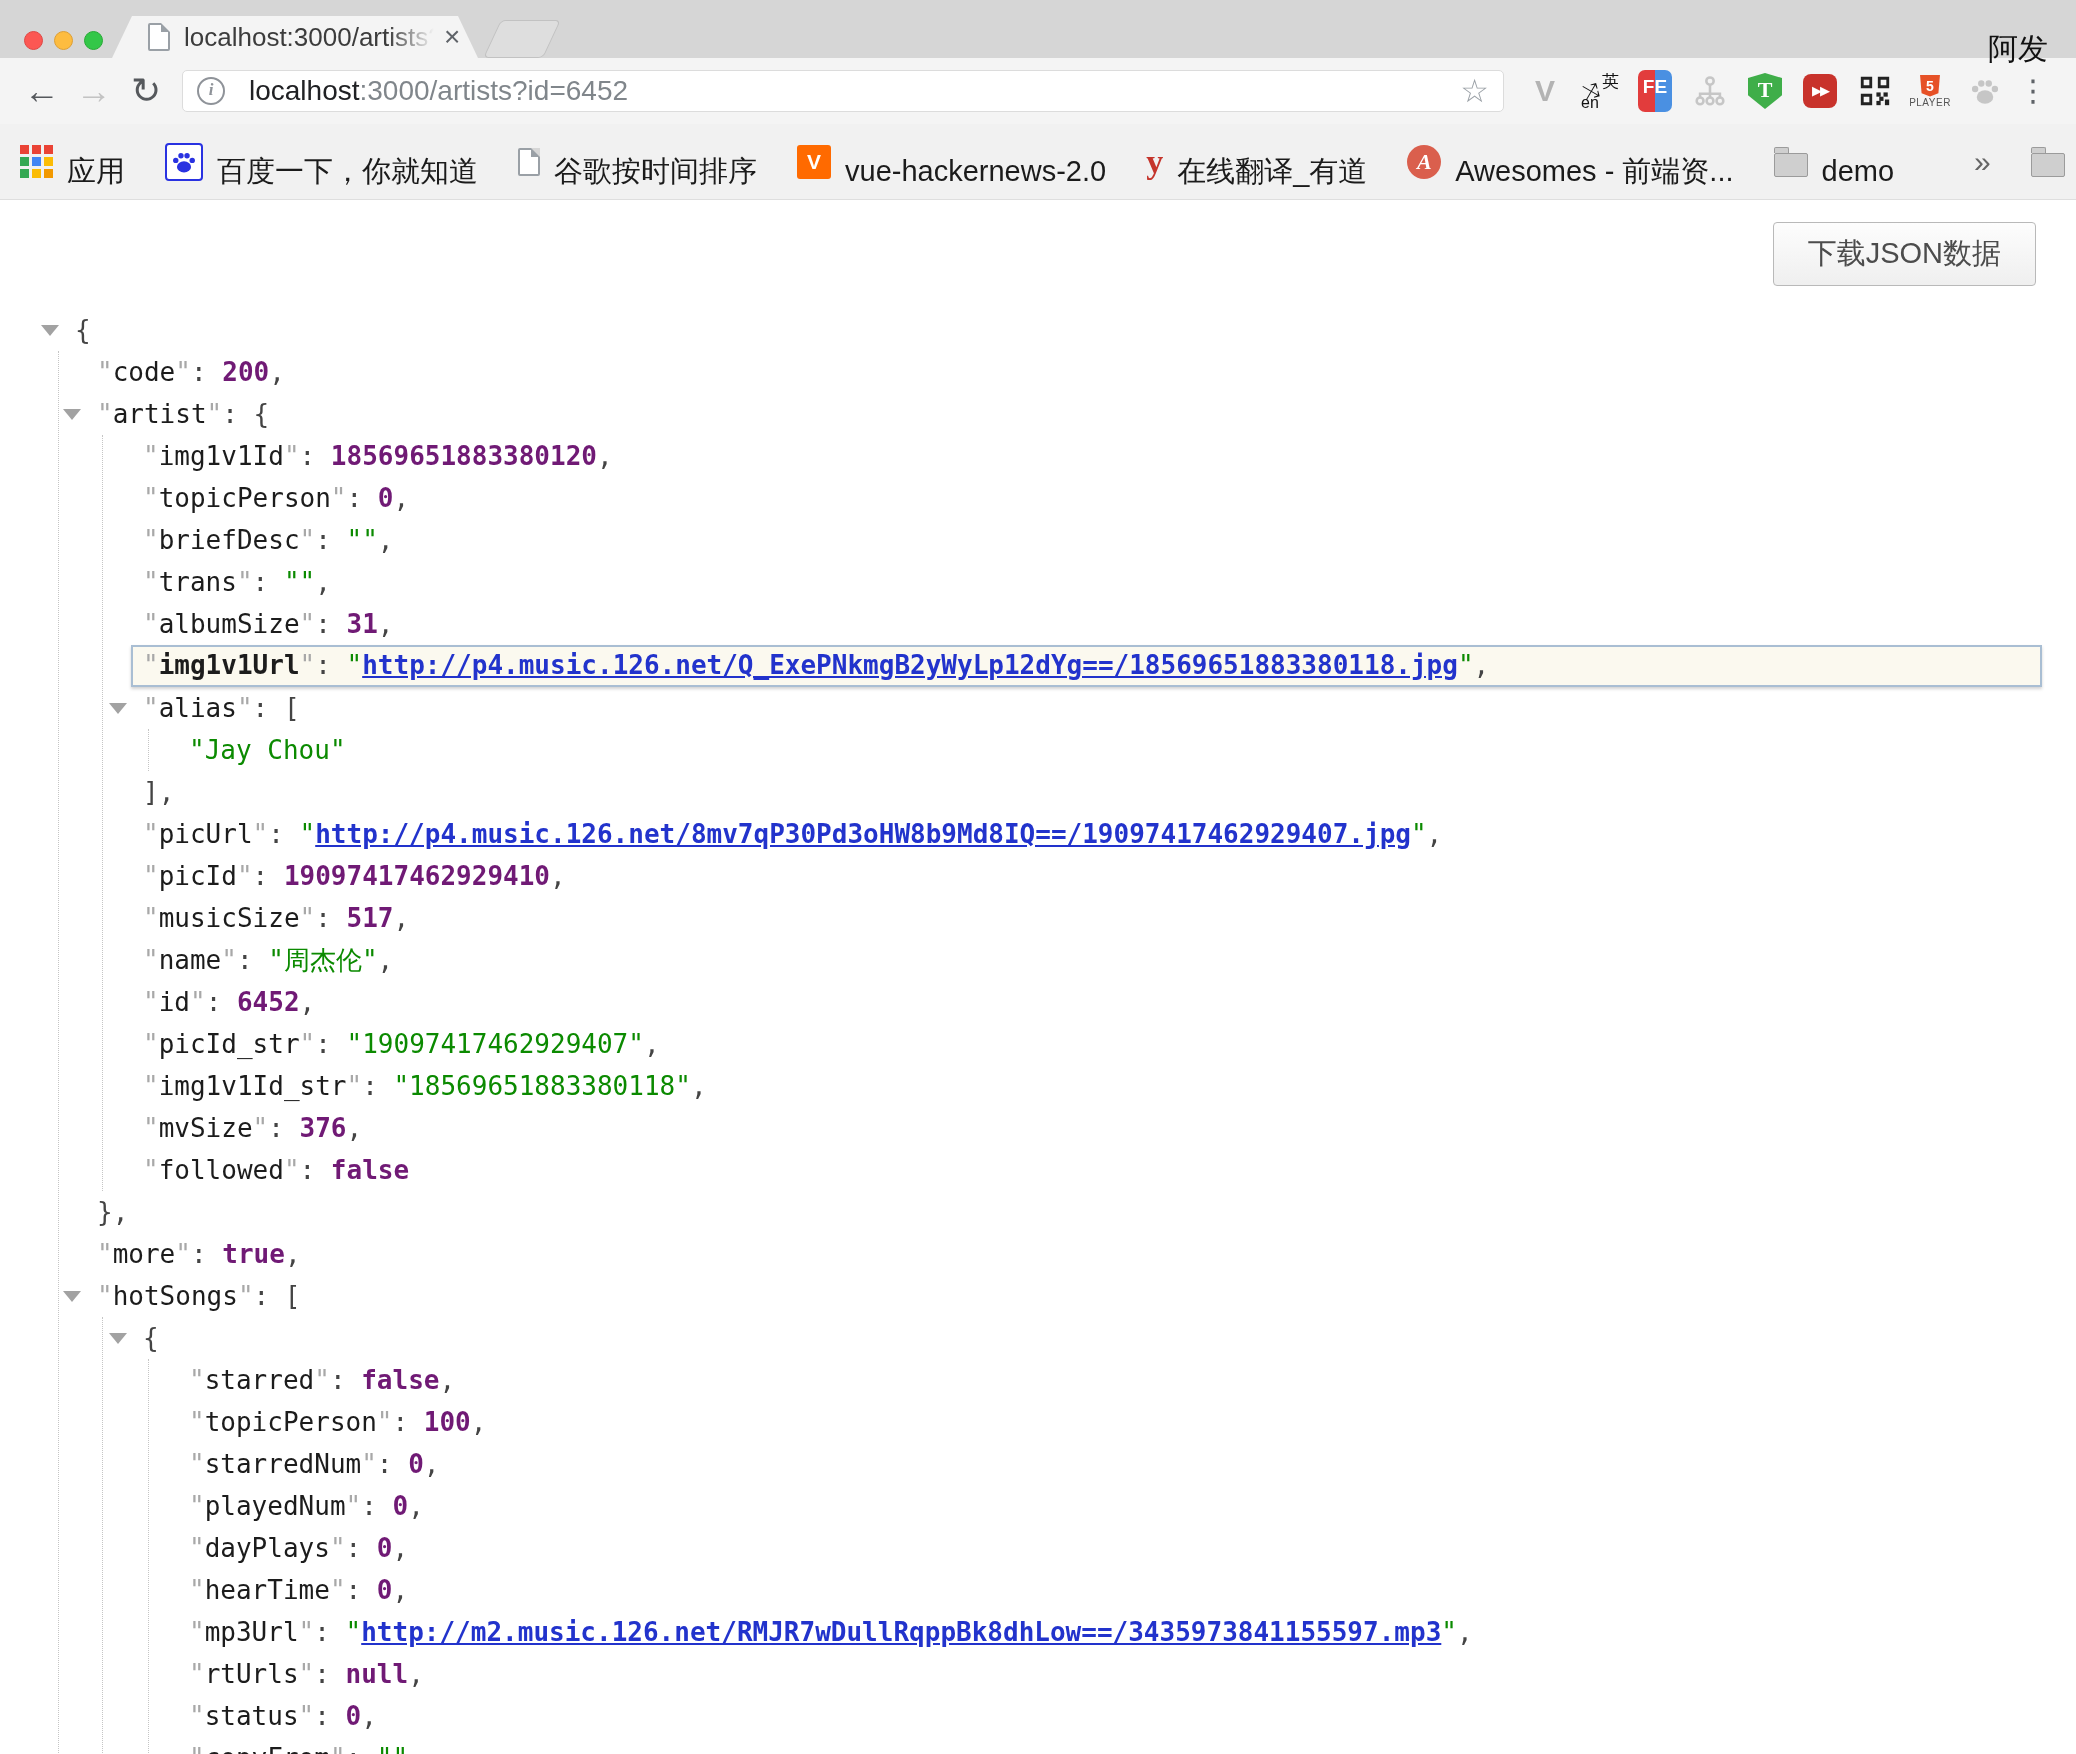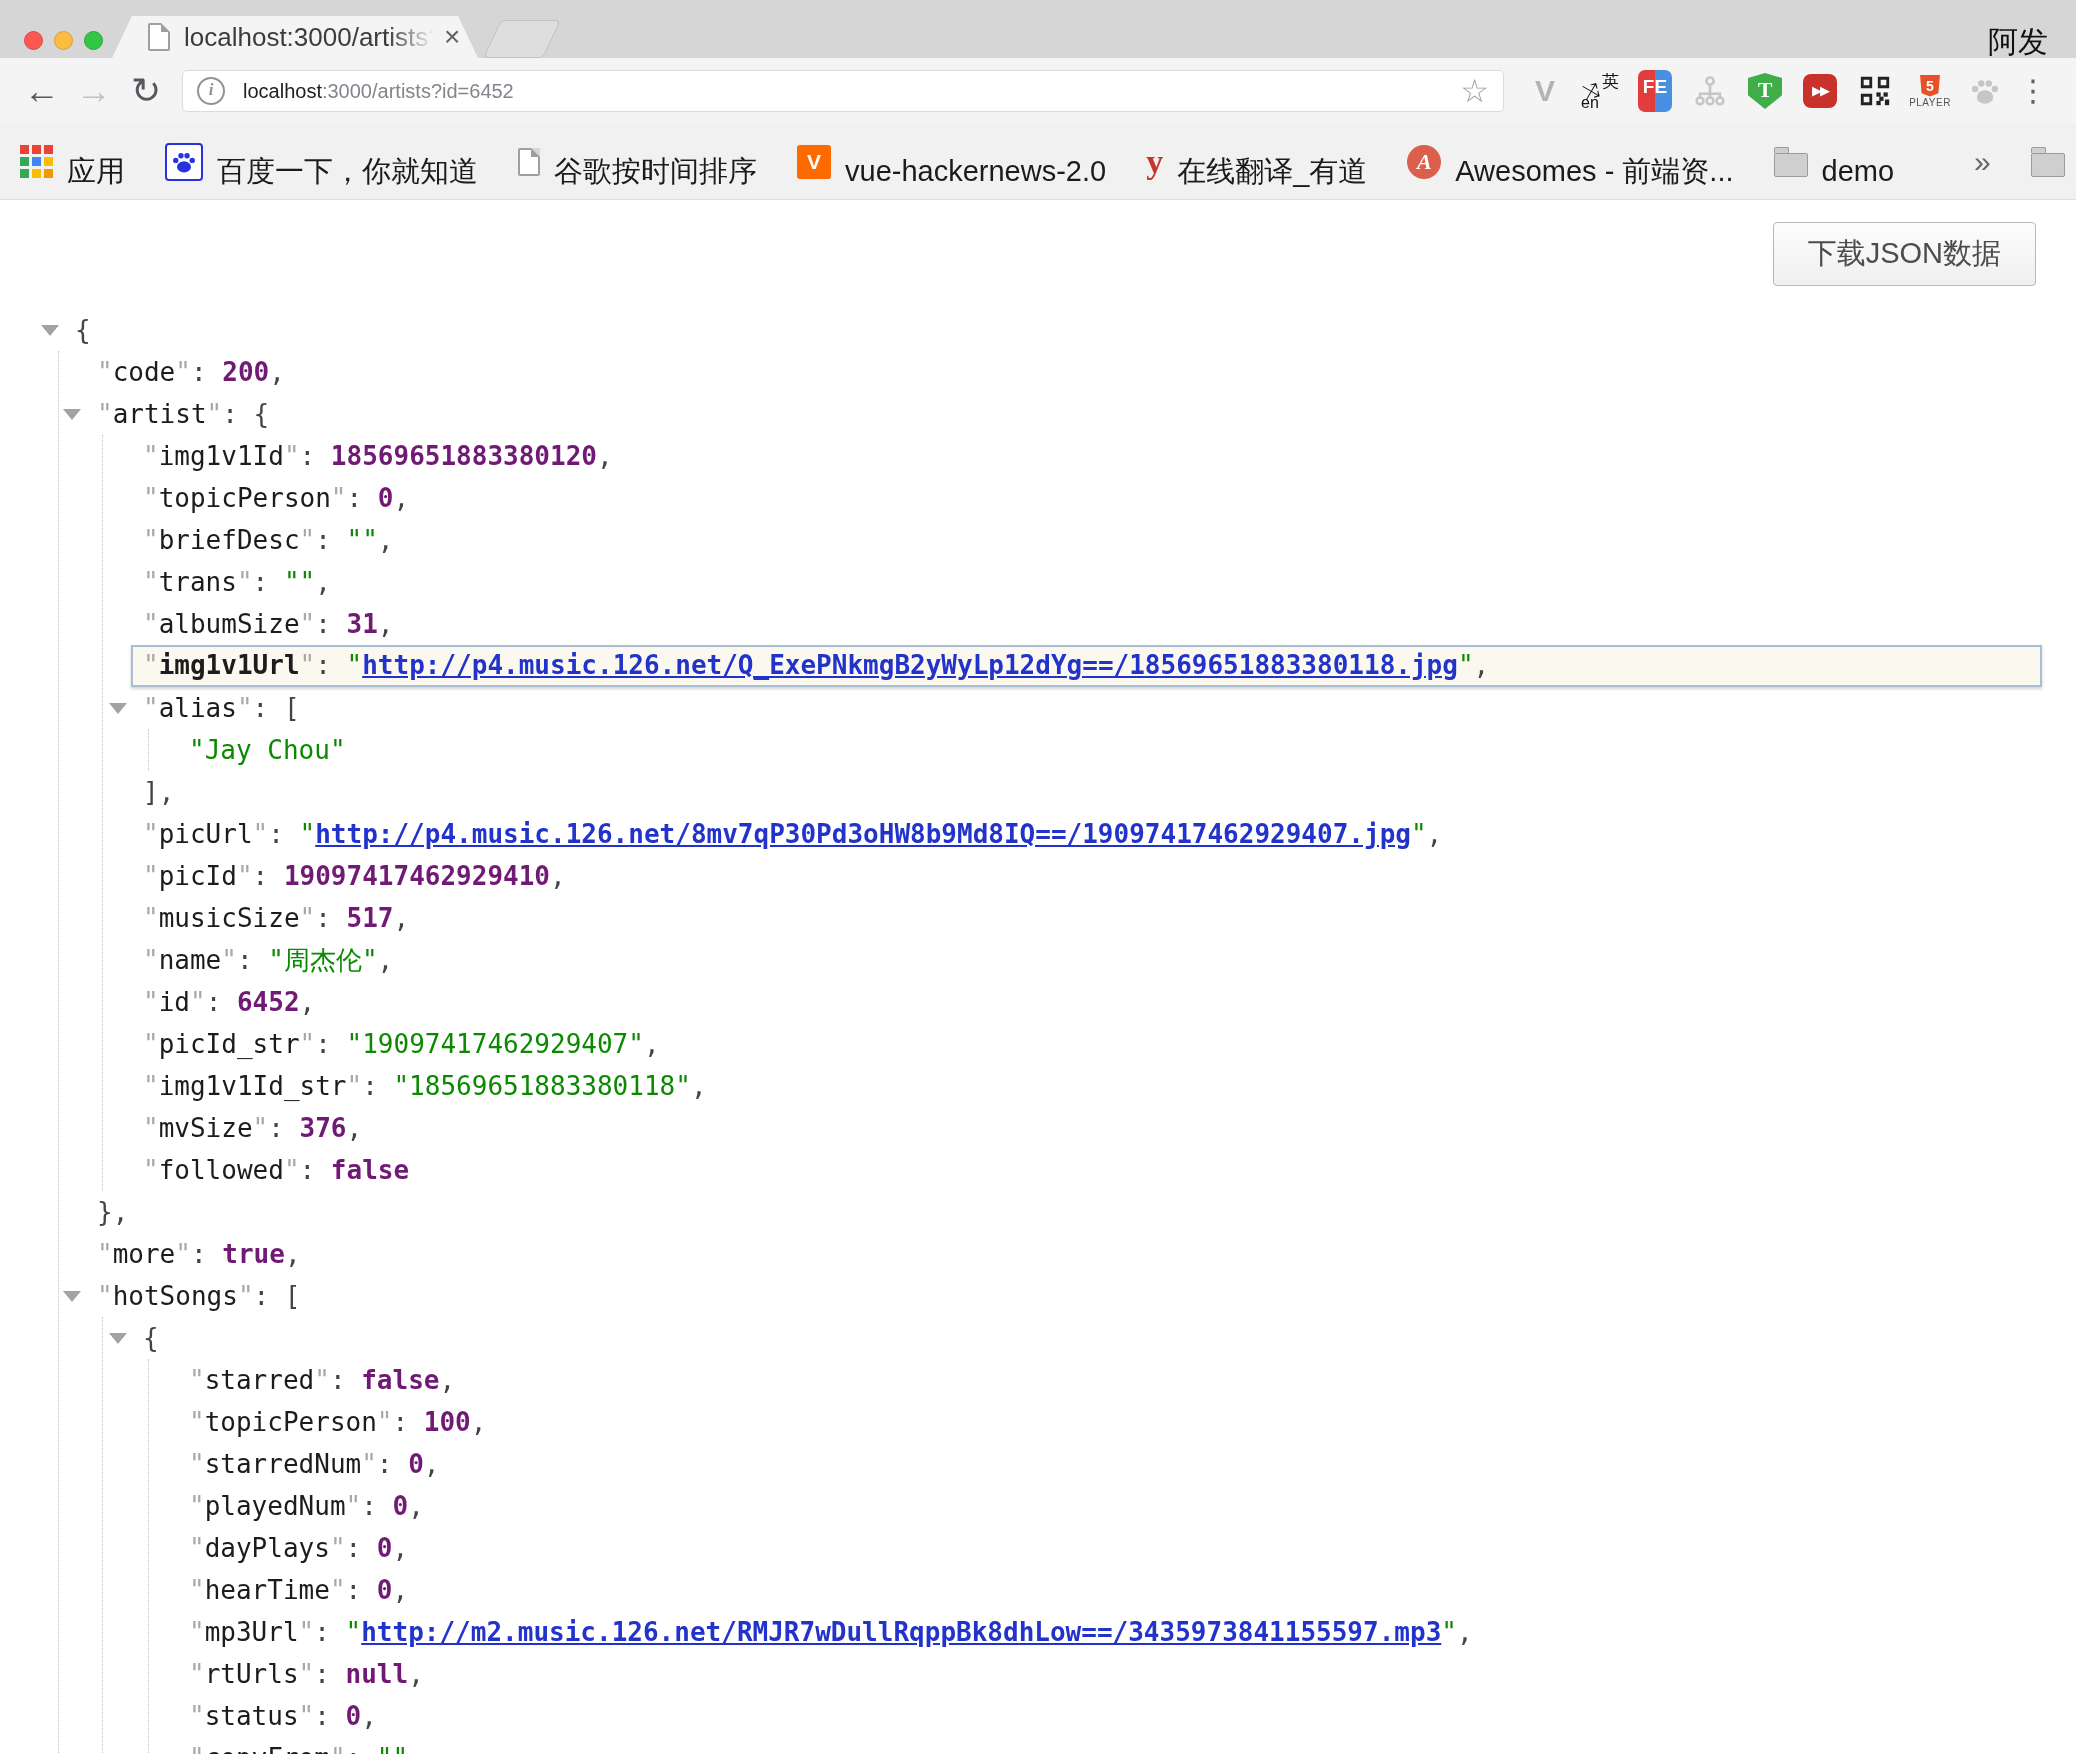--- a/index.html
+++ b/index.html
@@ -15,30 +15,30 @@
   .tab{position:absolute;left:112px;top:16px;width:366px;height:42px;background:#f4f4f4;
        clip-path:polygon(20px 0,346px 0,366px 42px,0 42px);display:flex;align-items:center;padding-left:36px;box-sizing:border-box;}
   .tab-title{font-size:26px;color:#3c3c3c;white-space:nowrap;overflow:hidden;max-width:250px;position:relative;margin-left:14px;}
   .tab-fade{position:absolute;right:0;top:0;bottom:0;width:46px;background:linear-gradient(90deg,rgba(244,244,244,0),#f4f4f4);}
   .tab-close{font-size:28px;color:#5f6368;margin-left:10px;line-height:1;}
   .pageicon{width:18px;height:24px;background:#fff;border:2px solid #9aa0a6;border-radius:2px;position:relative;flex:0 0 auto;}
   .pageicon:before{content:"";position:absolute;top:-2px;right:-2px;width:0;height:0;
       border-style:solid;border-width:0 9px 9px 0;border-color:transparent #d6d6d6 #9aa0a6 transparent;}
   .tab .pageicon:before{border-color:transparent #f4f4f4 #9aa0a6 transparent;}
   .newtab{position:absolute;left:492px;top:20px;width:58px;height:36px;background:#dedede;border:1px solid #c2c2c2;border-radius:5px;transform:skewX(-25deg);}
-  .user-label{position:absolute;right:28px;top:22px;font-size:30px;color:#111;}
+  .user-label{position:absolute;right:28px;top:29px;font-size:30px;color:#111;}
   
   .toolbar{height:66px;background:#f4f4f4;display:flex;align-items:center;padding:0 16px;box-sizing:border-box;}
   .navbtn{font-size:36px;width:52px;text-align:center;color:#55585c;flex:0 0 auto;line-height:1;}
   .navbtn.disabled{color:#c3c3c3;}
   .urlfield{height:42px;background:#fff;border:1px solid #dcdcdc;border-radius:5px;flex:0 0 auto;width:1322px;
             display:flex;align-items:center;padding:0 14px;box-sizing:border-box;margin-left:10px;}
   .info-ic{width:24px;height:24px;border:2px solid #8f9399;border-radius:50%;color:#8f9399;
            font:italic bold 17px/22px "Liberation Serif",serif;text-align:center;flex:0 0 auto;}
-  .url{font-size:20px;margin-left:18px;white-space:nowrap;overflow:hidden;flex:1;}
+  .url{font-size:28px;margin-left:24px;white-space:nowrap;overflow:hidden;flex:1;}
   .url .host{color:#202124;}
   .url .rest{color:#80868b;}
   .star{font-size:32px;color:#9aa0a6;flex:0 0 auto;}
   .extrow{display:flex;align-items:center;gap:17px;margin-left:22px;}
   .ext{width:38px;height:38px;display:flex;align-items:center;justify-content:center;position:relative;flex:0 0 auto;}
   .vue-v{font:bold 30px "Liberation Sans",sans-serif;color:#b3b3b3;}
   .tr-top{position:absolute;top:-2px;right:0px;font-size:17px;color:#111;}
   .tr-bot{position:absolute;bottom:-2px;left:0px;font-size:16px;color:#111;}
   .tr-arr{position:absolute;top:8px;left:2px;font-size:20px;color:#111;transform:rotate(-15deg);}
   .fe{width:34px;height:42px;border-radius:7px;background:linear-gradient(90deg,#e23c3c 0 50%,#4a90e2 50% 100%);

